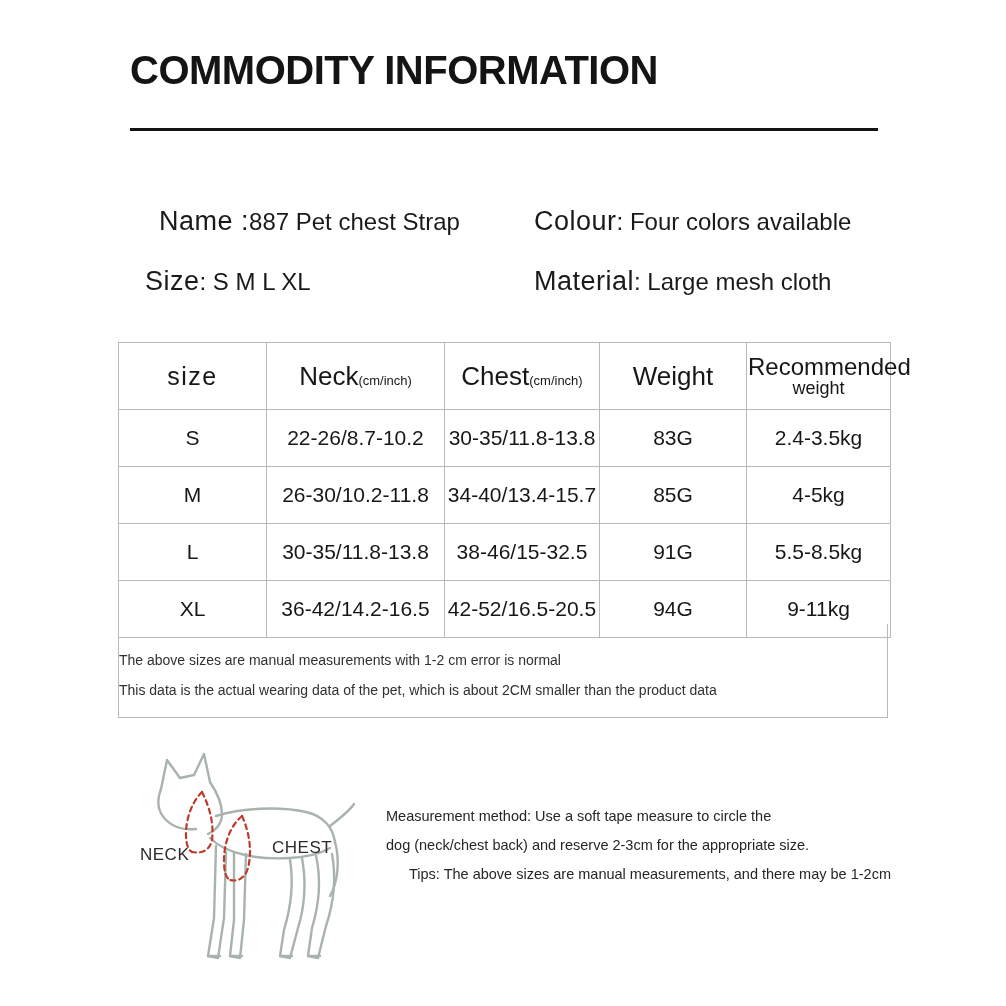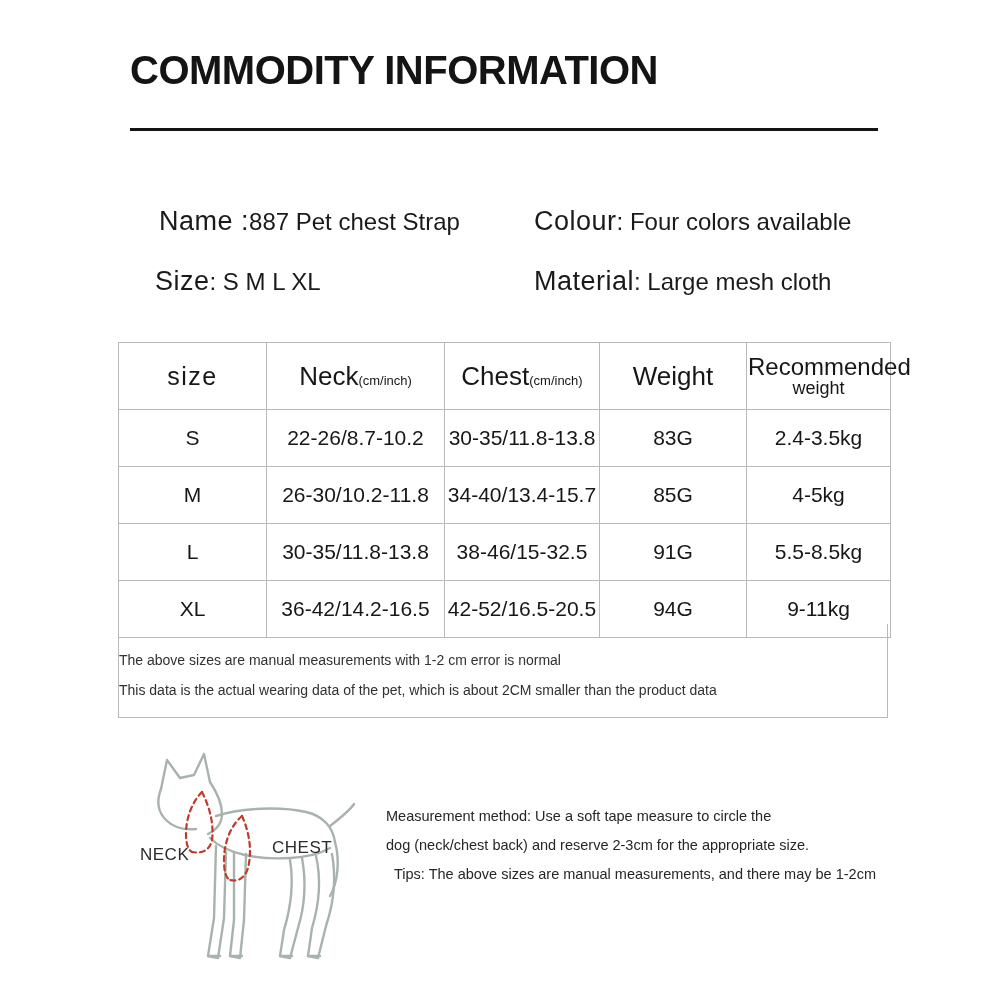--- a/index.html
+++ b/index.html
@@ -52,21 +52,21 @@
   }
   .spec .k {
     font-size: 27px;
     letter-spacing: 0.5px;
   }
   .spec .v {
     font-size: 24px;
   }
   .spec-name  { left: 159px; top: 206px; }
   .spec-colour{ left: 534px; top: 206px; }
-  .spec-size  { left: 155px; top: 266px; text-align: right; }
+  .spec-size  { left: 145px; top: 266px; text-align: right; }
   .spec-mat   { left: 534px; top: 266px; }
 
   
   .table-wrap {
     position: absolute;
     left: 118px;
     top: 342px;
     width: 772px;
   }
   table.size-table {
@@ -158,21 +158,21 @@
   .measure-text {
     position: absolute;
     left: 386px;
     top: 802px;
     width: 520px;
     font-size: 14.5px;
     color: #262626;
     line-height: 29px;
   }
   .measure-text .ln2 { display: block; }
-  .measure-text .ln3 { display: block; padding-left: 8px; }
+  .measure-text .ln3 { display: block; padding-left: 8px; text-align: center; }
 </style>
 </head>
 <body>
 
 <div class="page">
 
   <div class="title">COMMODITY INFORMATION</div>
   <div class="title-rule"></div>
 
   <div class="spec spec-name">

